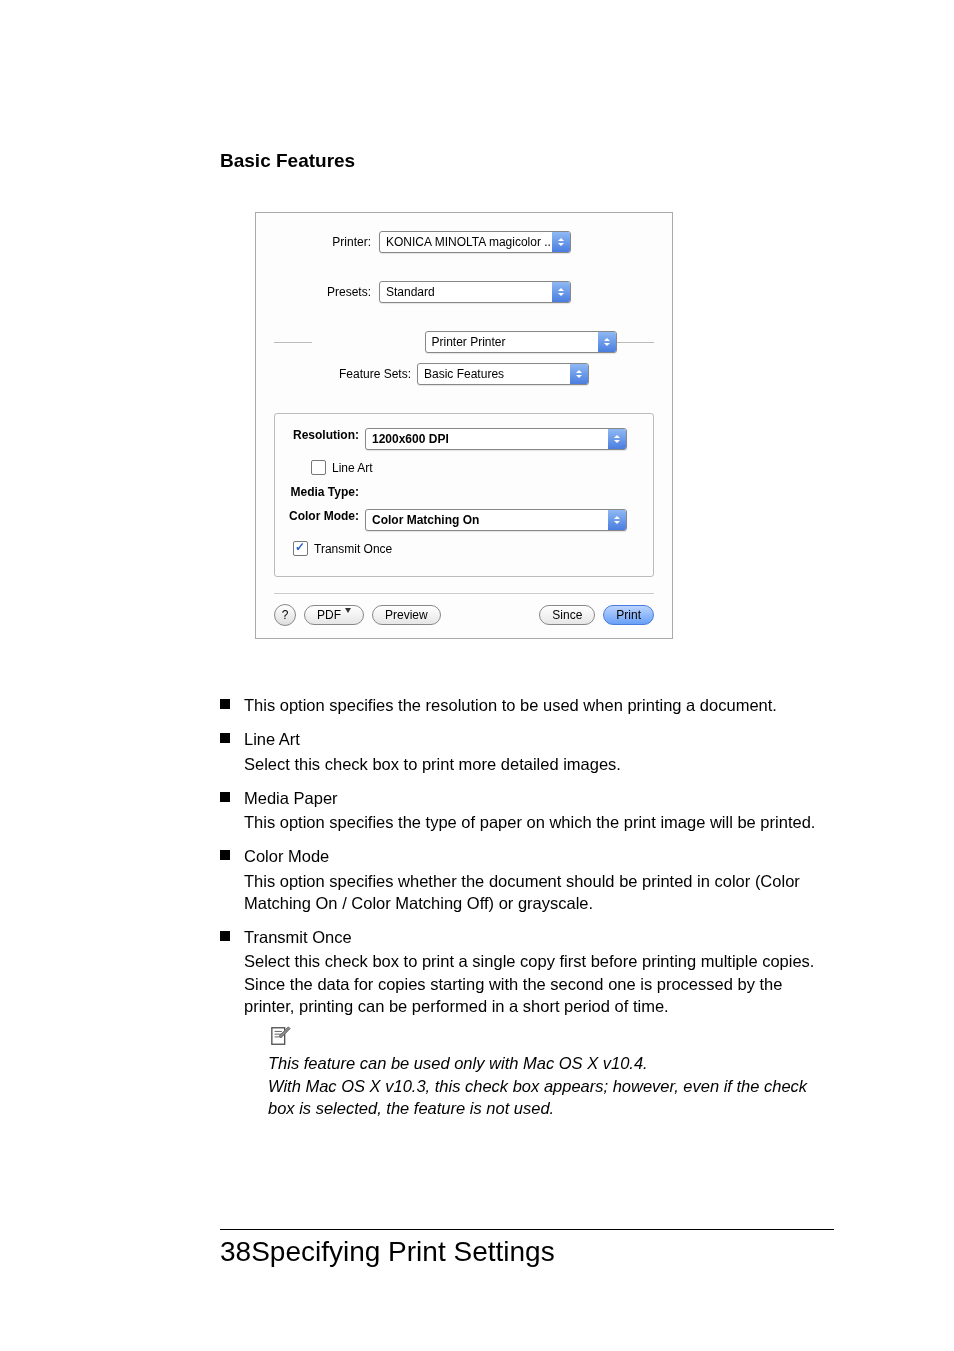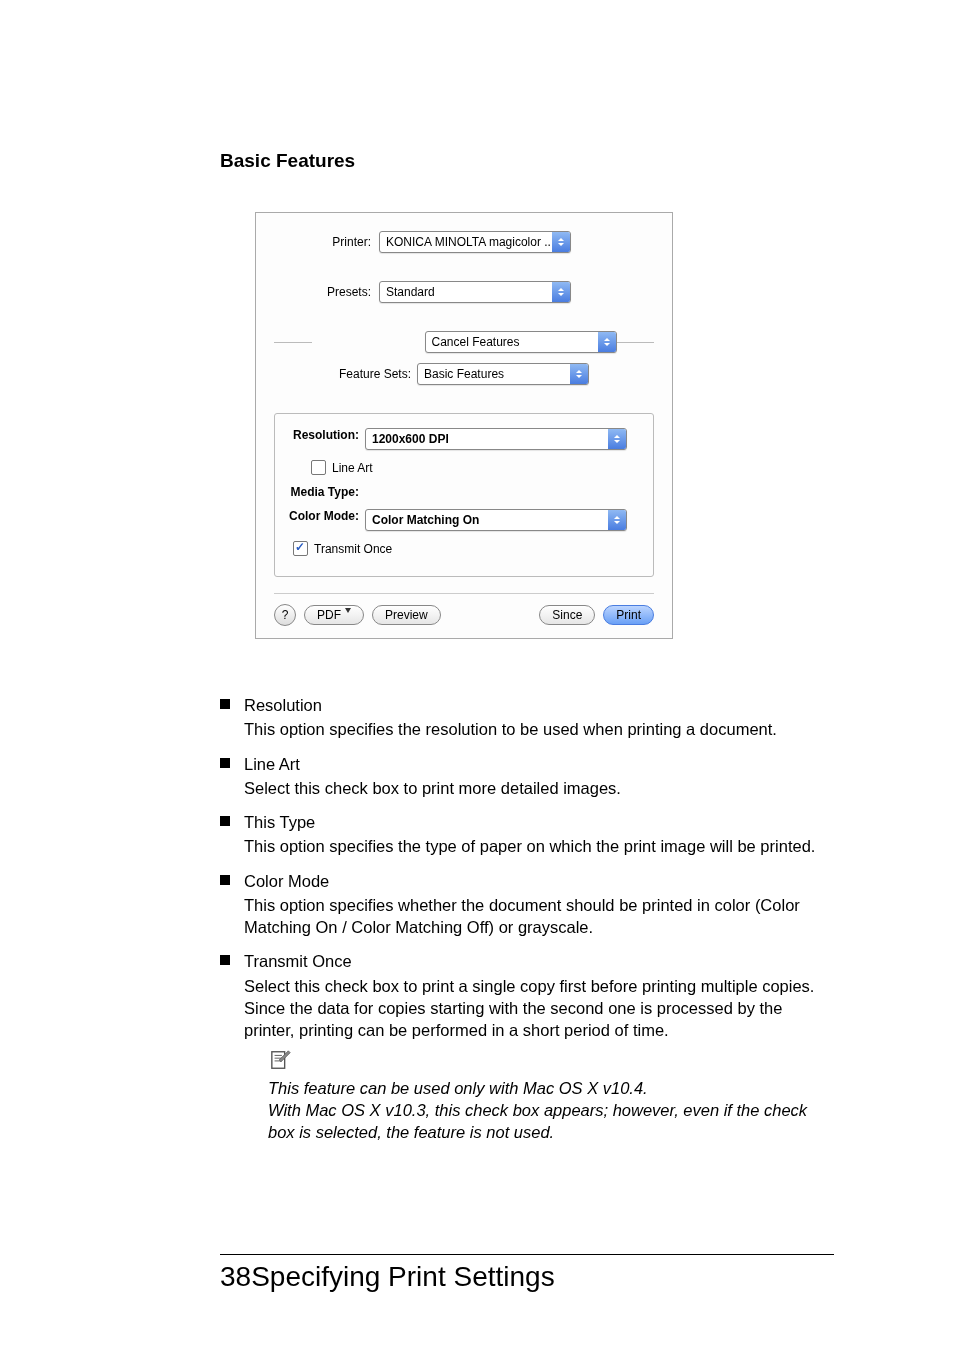--- a/index.html
+++ b/index.html
@@ -245,21 +245,21 @@
             <div class="tri-up"></div>
             <div class="tri-down"></div>
           </div>
       </div>
     </div>
 
     <div class="hr-row">
       <div class="hr-left"></div>
       <div style="width:113px;"></div>
       <div class="select w190" style="margin:0;">
-        <div class="text">Cancel Features</div>
+        <div class="text">Printer Printer</div>
         <div class="arrow">
             <div class="tri-up"></div>
             <div class="tri-down"></div>
           </div>
       </div>
       <div class="hr-right"></div>
     </div>
 
     <div class="row" style="justify-content:center;">
       <div style="font-size:12px; padding-right:6px; text-align:right;">Feature Sets:</div>
@@ -326,35 +326,34 @@
       <div class="pill-btn primary" style="margin-right:0;">
           <span>Print</span>
         </div>
     </div>
   </div>
 
   <div class="content-list">
     <div class="item">
       <div class="bullet"></div>
       <div class="item-body">
-        <div class="title">Resolution</div>
         <div>This option specifies the resolution to be used when printing a document.</div>
       </div>
     </div>
     <div class="item">
       <div class="bullet"></div>
       <div class="item-body">
         <div class="title">Line Art</div>
         <div>Select this check box to print more detailed images.</div>
       </div>
     </div>
     <div class="item">
       <div class="bullet"></div>
       <div class="item-body">
-        <div class="title">This Type</div>
+        <div class="title">Media Paper</div>
         <div>This option specifies the type of paper on which the print image will be printed.</div>
       </div>
     </div>
     <div class="item">
       <div class="bullet"></div>
       <div class="item-body">
         <div class="title">Color Mode</div>
         <div>This option specifies whether the document should be printed in color (Color Matching On / Color Matching Off) or grayscale.</div>
       </div>
     </div>

